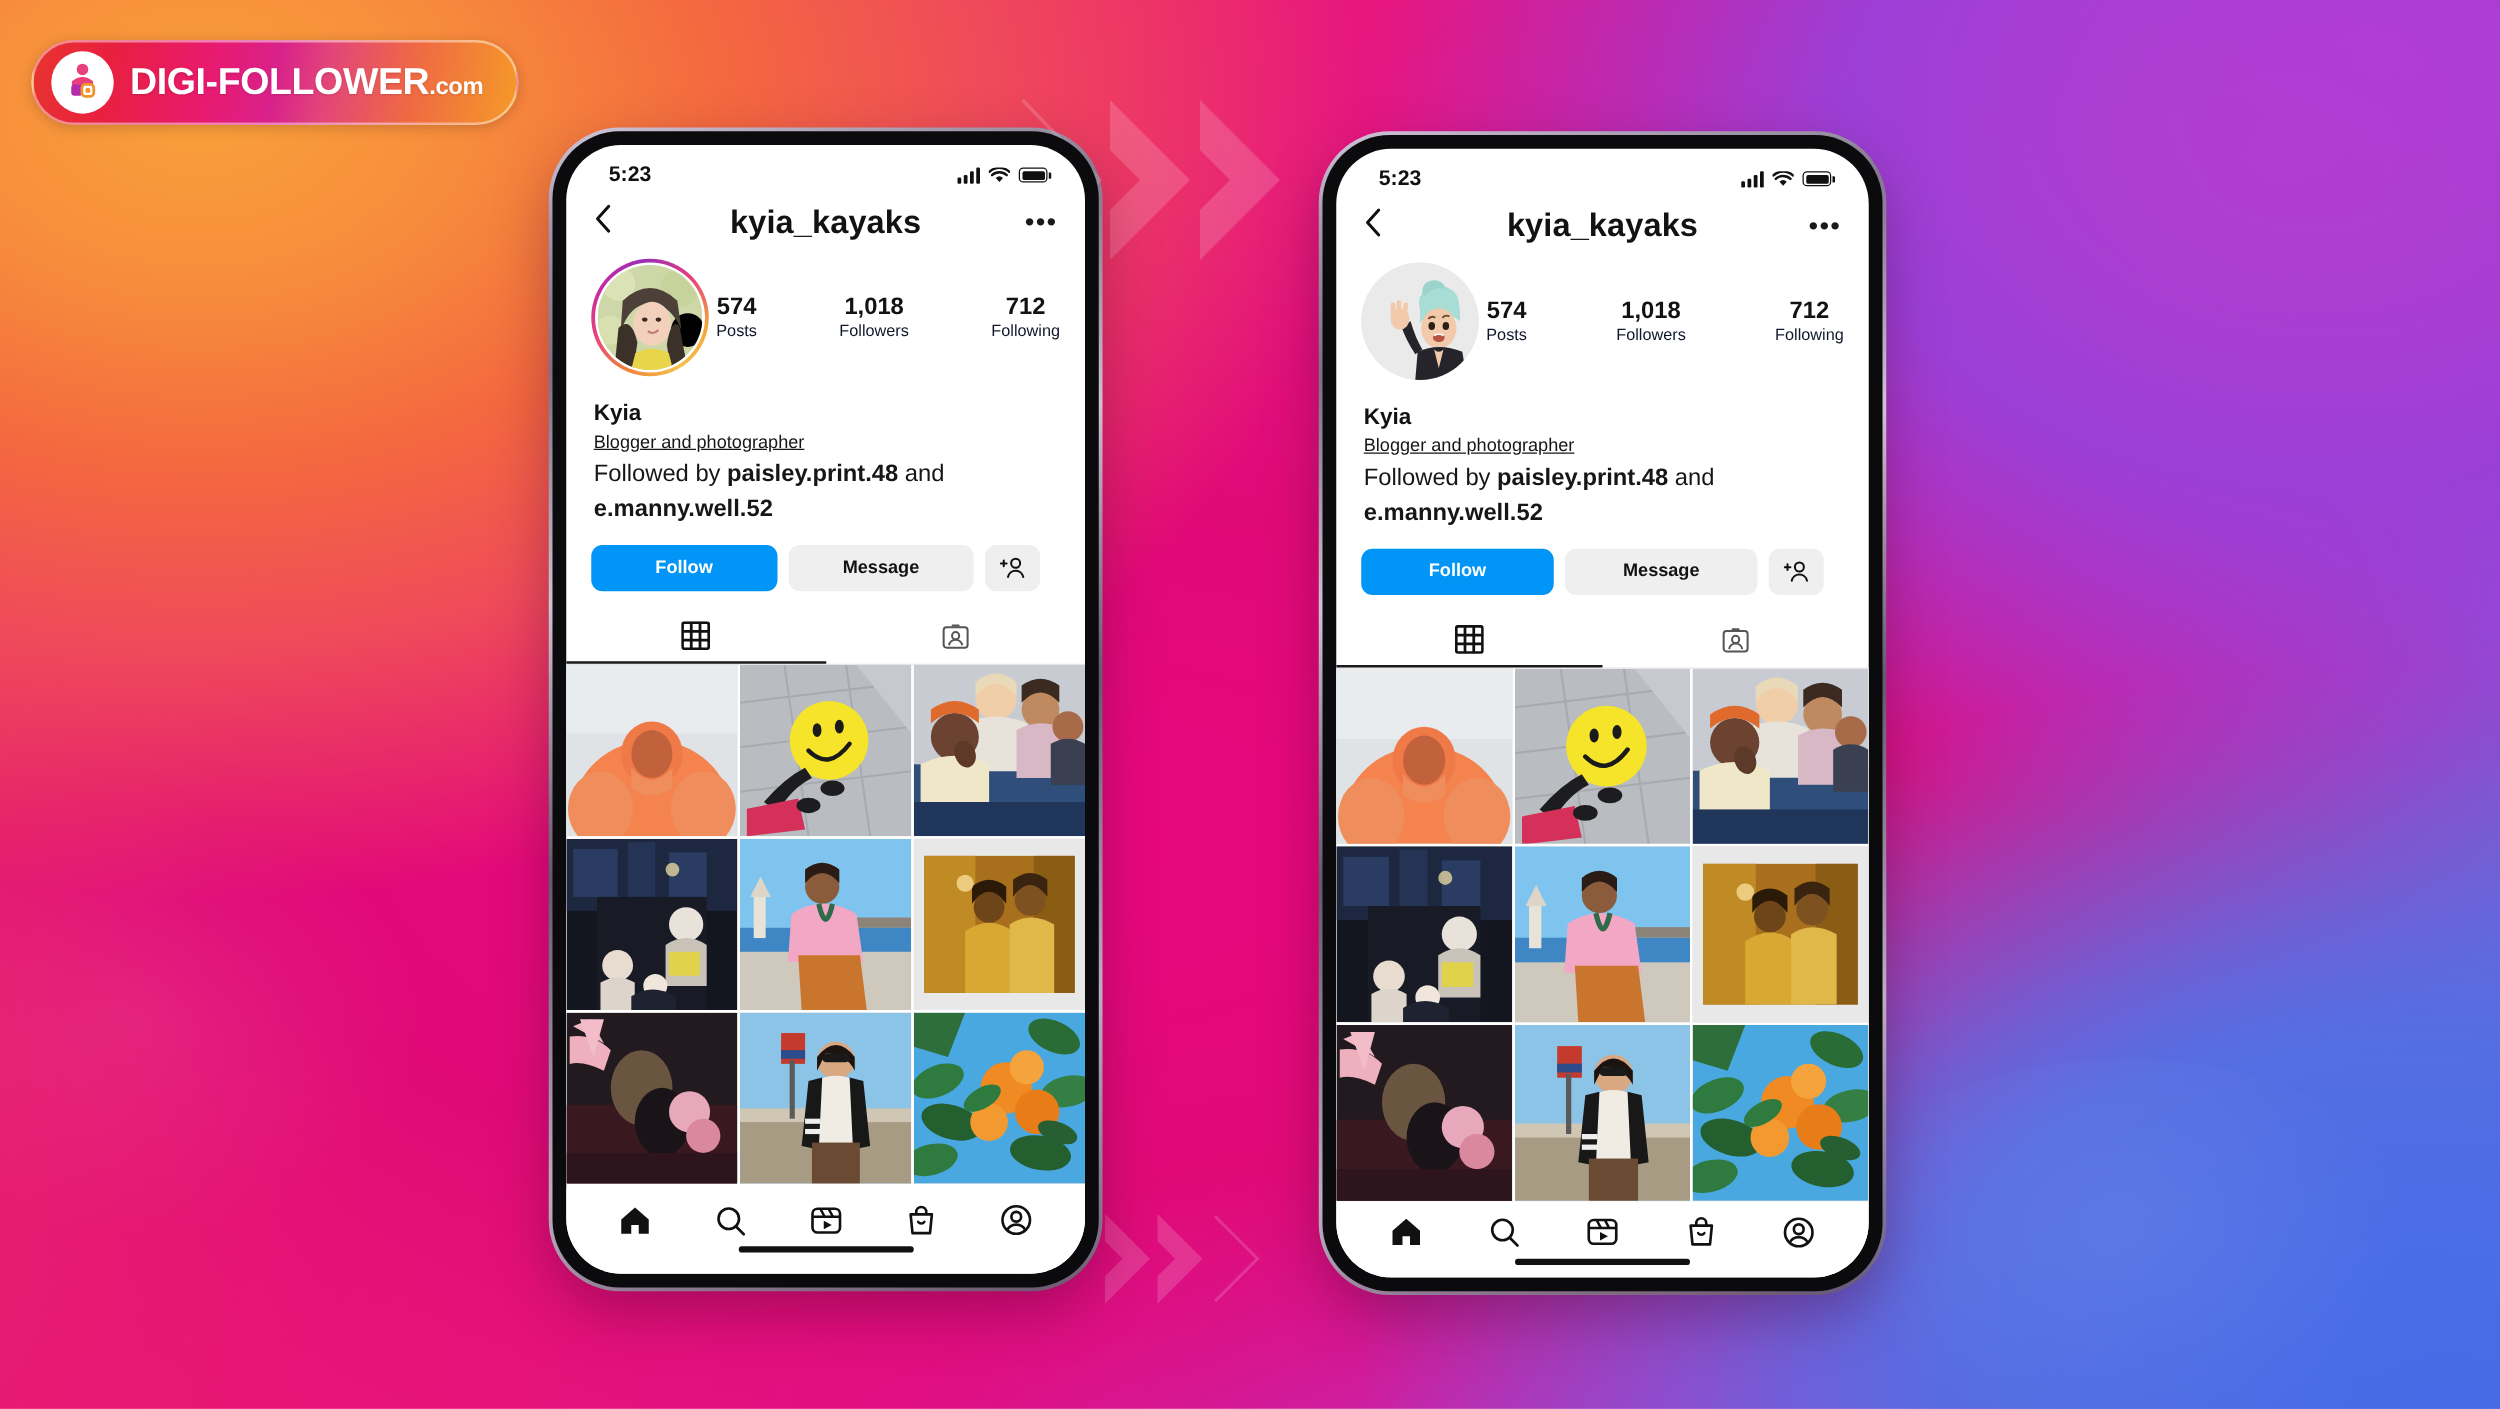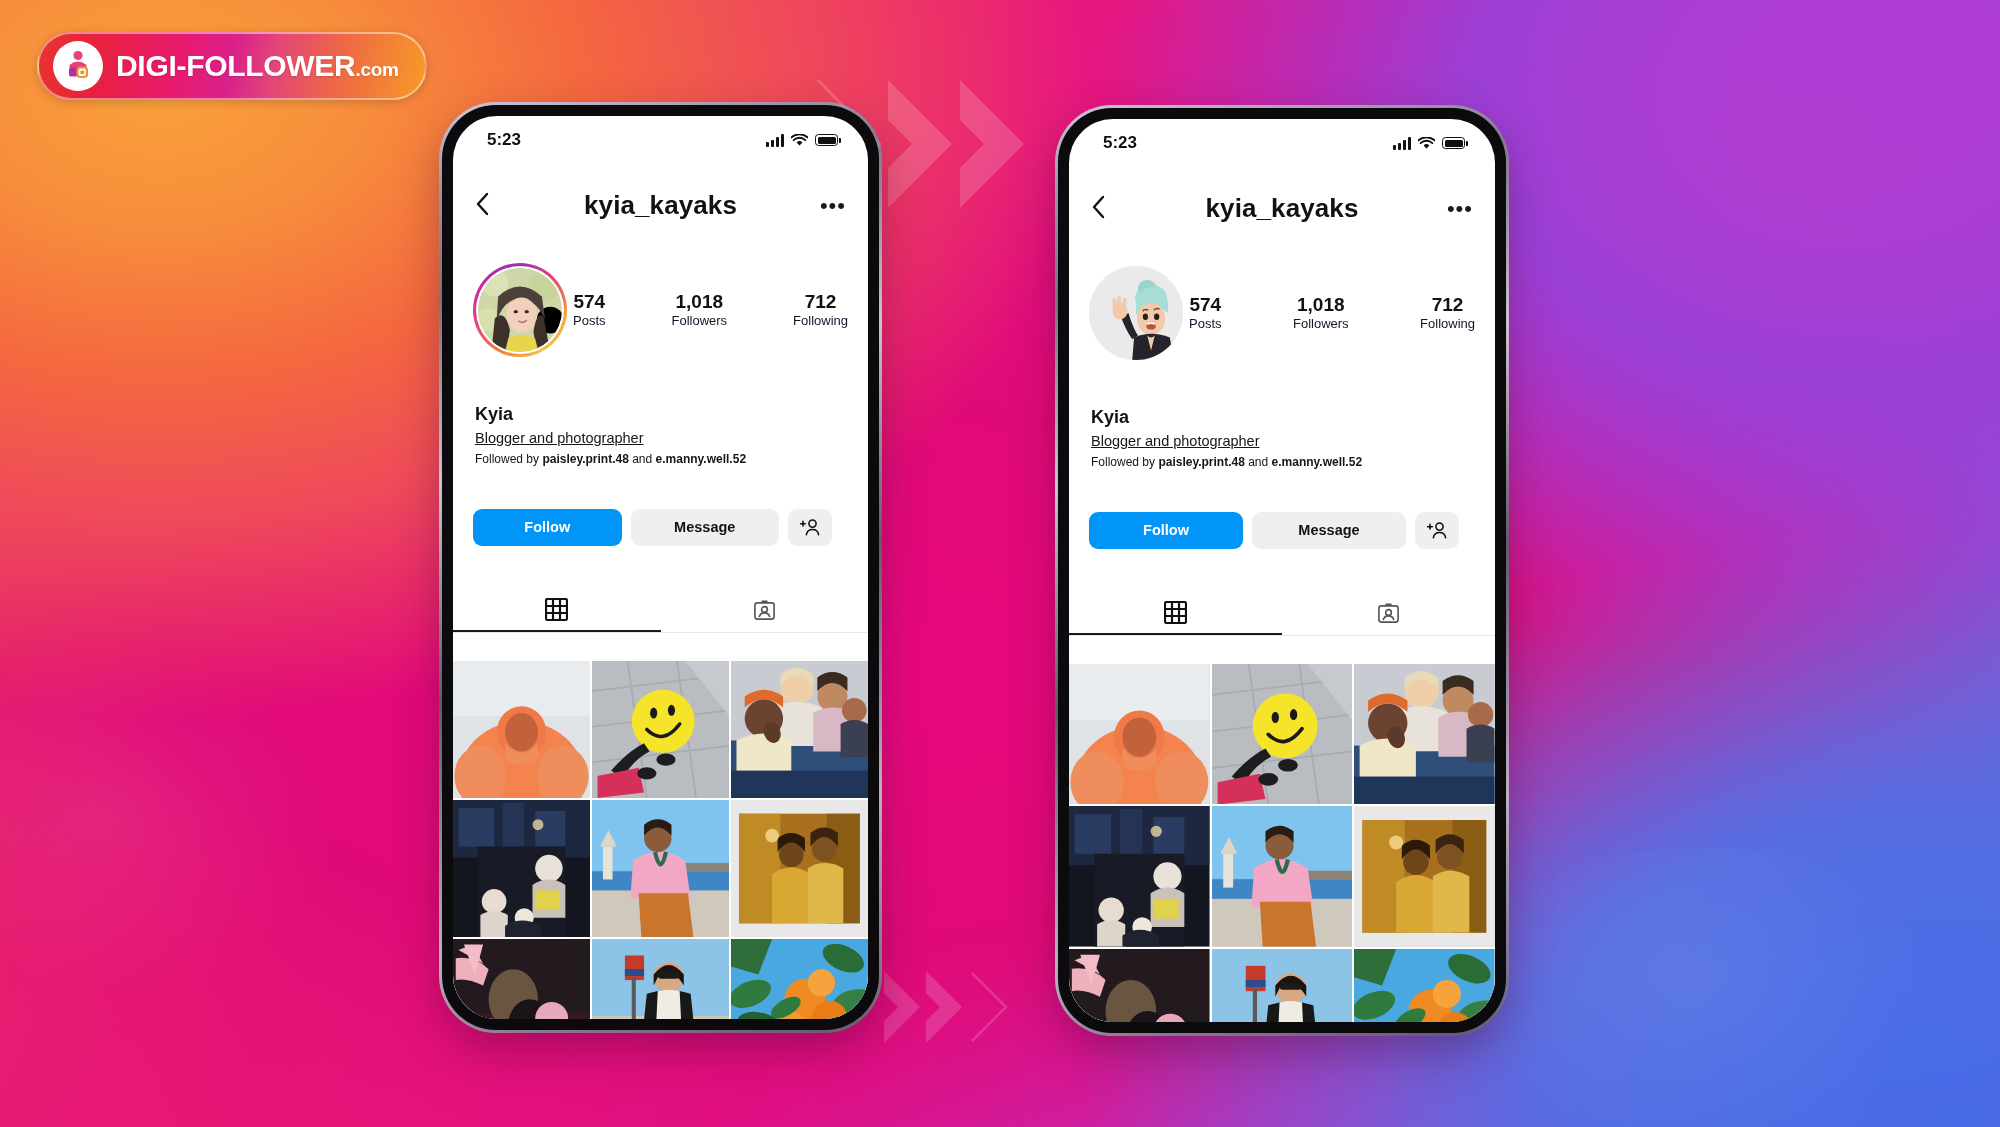--- a/index.html
+++ b/index.html
@@ -25,21 +25,21 @@
     background:radial-gradient(ellipse at 20% 85%, rgba(228,18,120,.75), rgba(228,18,120,0) 70%); }
   .swirl-bl { position:absolute; left:-60px; bottom:120px; width:420px; height:380px;
     border-radius:50%;
     background:radial-gradient(ellipse at 40% 50%, rgba(255,255,255,.07), rgba(255,255,255,0) 65%); }
   .swirl-br { position:absolute; right:40px; bottom:-60px; width:520px; height:340px;
     border-radius:50%;
     background:radial-gradient(ellipse at 50% 40%, rgba(255,255,255,.07), rgba(255,255,255,0) 62%); }
 
   
   .logo-badge {
-    position:absolute; left:37px; top:32px; width:390px; height:68px;
+    position:absolute; left:25px; top:32px; width:390px; height:68px;
     border-radius:34px;
     background:linear-gradient(100deg,#e8342f 0%,#e8203f 16%,#e81a6e 36%,#d9218b 50%,#e2447a 60%,#ef6a43 78%,#f59a28 100%);
     box-shadow:0 2px 10px rgba(0,0,0,.18);
     border:2px solid rgba(255,255,255,.45);
     display:flex; align-items:center; padding-left:14px;
   }
   .logo-mark { width:50px; height:50px; border-radius:50%;
     background:#fff; display:flex; align-items:center; justify-content:center; flex:0 0 auto; }
   .logo-mark svg { display:block; }
   .logo-text { margin-left:13px; color:#fff; font-weight:bold; font-size:30px; letter-spacing:-.3px;
@@ -56,21 +56,21 @@
     background:#0b0b0d;
     padding:11px;
     box-shadow:0 18px 46px rgba(60,0,40,.36);
   }
   .phone::before{
     content:""; position:absolute; inset:-3px; border-radius:57px;
     background:linear-gradient(160deg,#d9d2e6,#8d8697 18%,#efeaf5 35%,#6f6a7c 55%,#d8d2e4 78%,#7a7486);
     z-index:-1;
   }
   .screen { width:100%; height:100%; background:#fff; border-radius:44px; overflow:hidden;
-    position:relative; display:flex; flex-direction:column;gap:28px; }
+    position:relative; display:flex; flex-direction:column; }
 
   #phone1 { left:442px; top:105px; width:437px; height:925px; }
   #phone2 { left:1058px; top:108px; width:448px; height:925px; }
 
   
   .statusbar { display:flex; align-items:center; justify-content:space-between;
     padding:14px 30px 2px 34px; font-size:17px; font-weight:bold; color:#111; }
   .status-icons { display:flex; align-items:center; gap:7px; }
   .bars { display:flex; align-items:flex-end; gap:2px; height:13px; }
   .bars i { display:block; width:3px; background:#111; border-radius:1px; }
@@ -97,21 +97,21 @@
 
   .stats { flex:1; display:flex; justify-content:space-between; align-items:center; padding-left:6px; }
   .stat { text-align:center; }
   .stat .num { font-size:19px; font-weight:bold; color:#121212; line-height:1.25; }
   .stat .lbl { font-size:13px; color:#0f172a; line-height:1.3; }
 
   
   .bio { padding:16px 22px 0 22px; }
   .bio .name { font-size:18px; font-weight:bold; color:#121212; line-height:1.5; }
   .bio .desc { font-size:14.5px; color:#161616; line-height:1.5;text-decoration:underline; }
-  .bio .followed { font-size:12px; color:#161616; line-height:1.5; }
+  .bio .followed { font-size:19px; color:#161616; line-height:1.5; }
   .bio .followed b { font-weight:bold; }
 
   
   .actions { display:flex; gap:9px; padding:13px 36px 0 20px; align-items:stretch; }
   .btn { height:37px; border-radius:9px; display:flex; align-items:center; justify-content:center;
     font-size:14.5px; font-weight:bold; cursor:pointer; }
   .btn-follow { flex:1.08; background:#0095f6; color:#fff; }
   .btn-msg { flex:1.08; background:#efefef; color:#121212; }
   .btn-add { width:44px; background:#efefef; display:flex; align-items:center; justify-content:center; border-radius:9px; cursor:pointer; }
 

